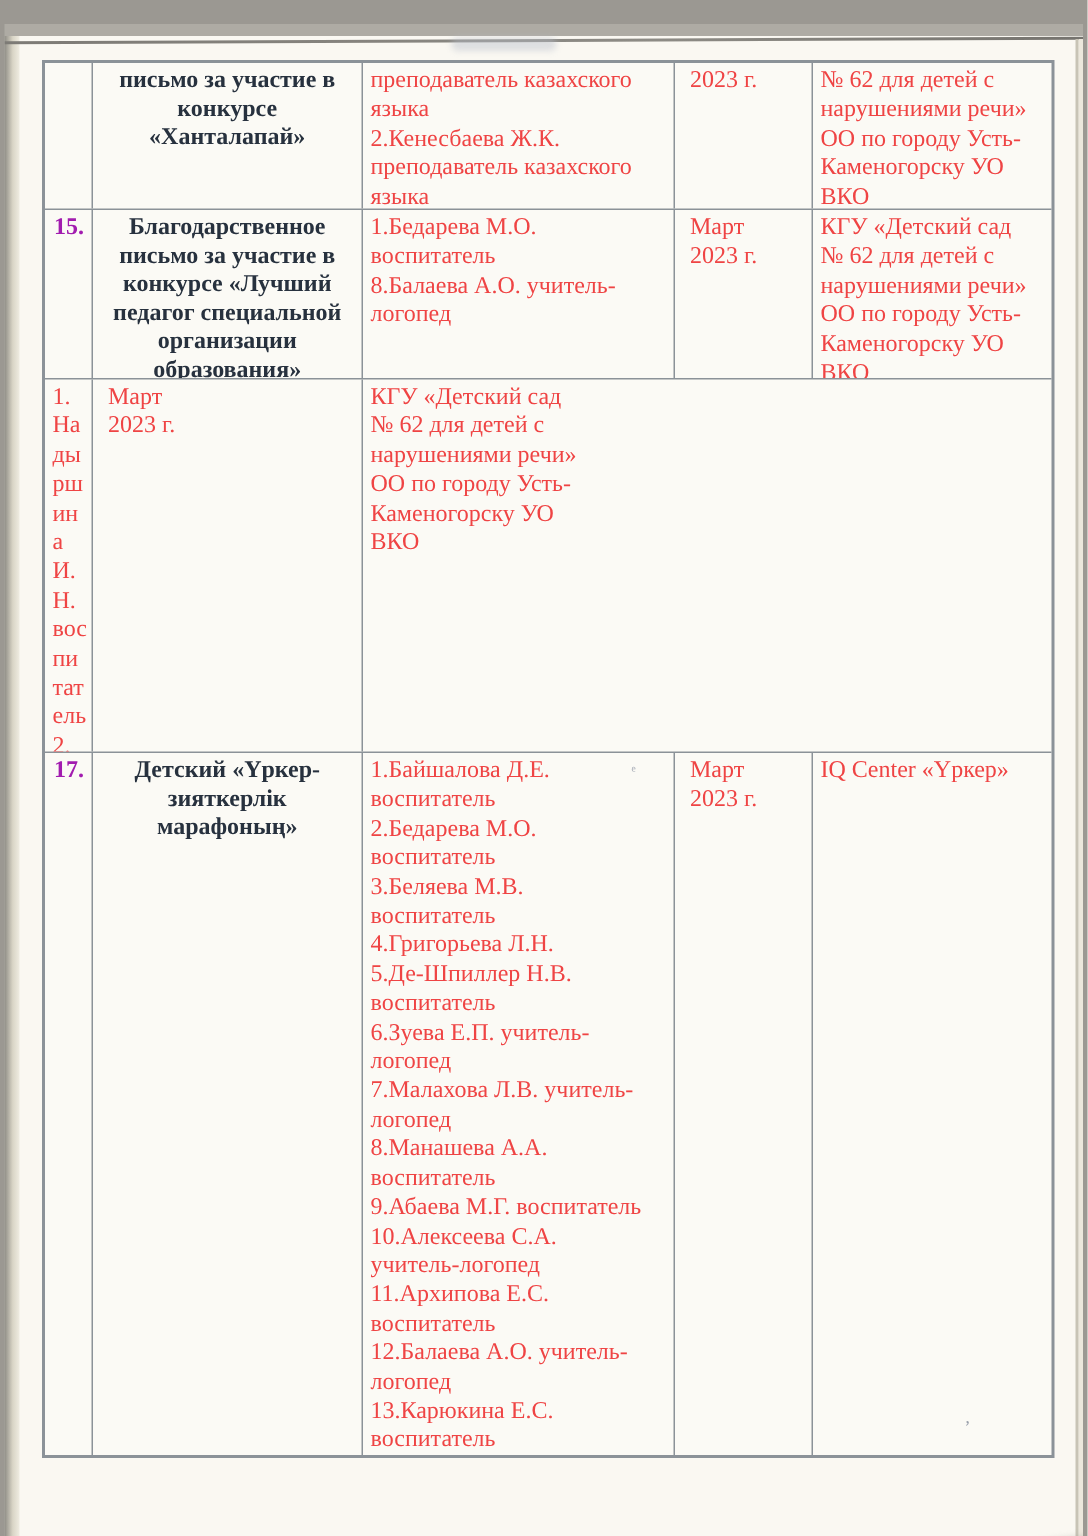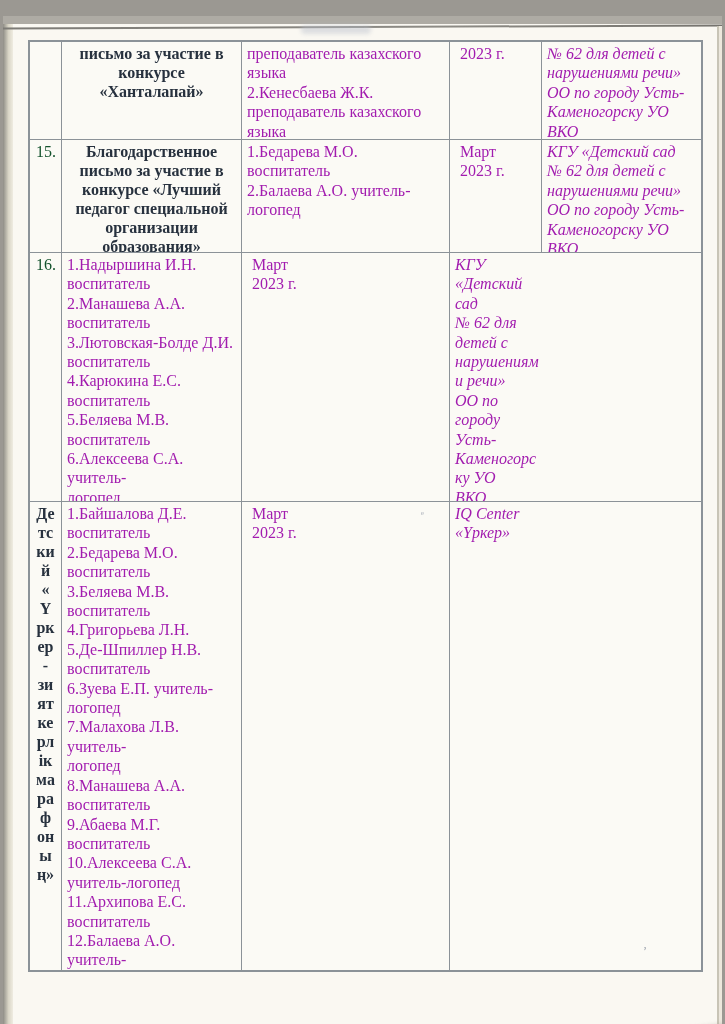--- a/index.html
+++ b/index.html
@@ -28,29 +28,29 @@
          color:#a9aeb8;font-size:11px;line-height:8px;}
 
   
   .doc-table{position:absolute;left:25px;top:24px;width:675px;
          border:2px solid #8b9298;box-sizing:border-box;background:#fbfaf5;}
   .row{display:grid;grid-template-columns:32px 180px 208px 92px 163px;
        border-bottom:1.5px solid #8b9298;box-sizing:border-box;}
   .row:last-child{border-bottom:none;}
   .cell{border-right:1.2px solid #8b9298;box-sizing:border-box;
         padding:2px 3px 2px 4px;overflow:hidden;
-        font-size:16px;line-height:19.4px;color:#a21caf;
+        font-size:16px;line-height:19.4px;color:#ef4444;
         white-space:pre-line;word-wrap:break-word;}
   .cell:last-child{border-right:none;}
-  .num{padding-left:6px;color:#14532d;}
+  .num{padding-left:6px;color:#a21caf;font-weight:bold;}
   .award{font-weight:bold;text-align:center;color:#27313e;line-height:19px;
          padding-left:6px;padding-right:6px;}
   .participants{padding-left:5px;}
   .date{padding-left:10px;}
-  .org{padding-left:5px;font-style:italic;}
+  .org{padding-left:5px;}
 </style>
 </head>
 <body>
 
 <div class="screen">
   <div class="paper"></div>
   <div class="paper-left-edge"></div>
   <div class="paper-top-edge"></div>
   <div class="paper-right-strip"></div>
   <div class="paper-right-edge"></div>
@@ -80,34 +80,33 @@
     <div class="row" style="height:113px">
       <div class="cell num">15.</div>
       <div class="cell award">Благодарственное
 письмо за участие в
 конкурсе «Лучший
 педагог специальной
 организации
 образования»</div>
       <div class="cell participants">1.Бедарева М.О.
 воспитатель
-2.Балаева А.О. учитель-
+8.Балаева А.О. учитель-
 логопед</div>
       <div class="cell date">Март
 2023 г.</div>
       <div class="cell org">КГУ «Детский сад
 № 62 для детей с
 нарушениями речи»
 ОО по городу Усть-
 Каменогорску УО
 ВКО</div>
     </div>
 
     <div class="row" style="height:249px">
-      <div class="cell num">16.</div>
       <div class="cell participants">1.Надыршина И.Н.
 воспитатель
 2.Манашева А.А.
 воспитатель
 3.Лютовская-Болде Д.И.
 воспитатель
 4.Карюкина Е.С.
 воспитатель
 5.Беляева М.В.
 воспитатель
@@ -118,20 +117,21 @@
 2023 г.</div>
       <div class="cell org">КГУ «Детский сад
 № 62 для детей с
 нарушениями речи»
 ОО по городу Усть-
 Каменогорску УО
 ВКО</div>
     </div>
 
     <div class="row" style="height:468px">
+      <div class="cell num">17.</div>
       <div class="cell award">Детский «Үркер-
 зияткерлік
 марафоның»</div>
       <div class="cell participants">1.Байшалова Д.Е.
 воспитатель
 2.Бедарева М.О.
 воспитатель
 3.Беляева М.В.
 воспитатель
 4.Григорьева Л.Н.

